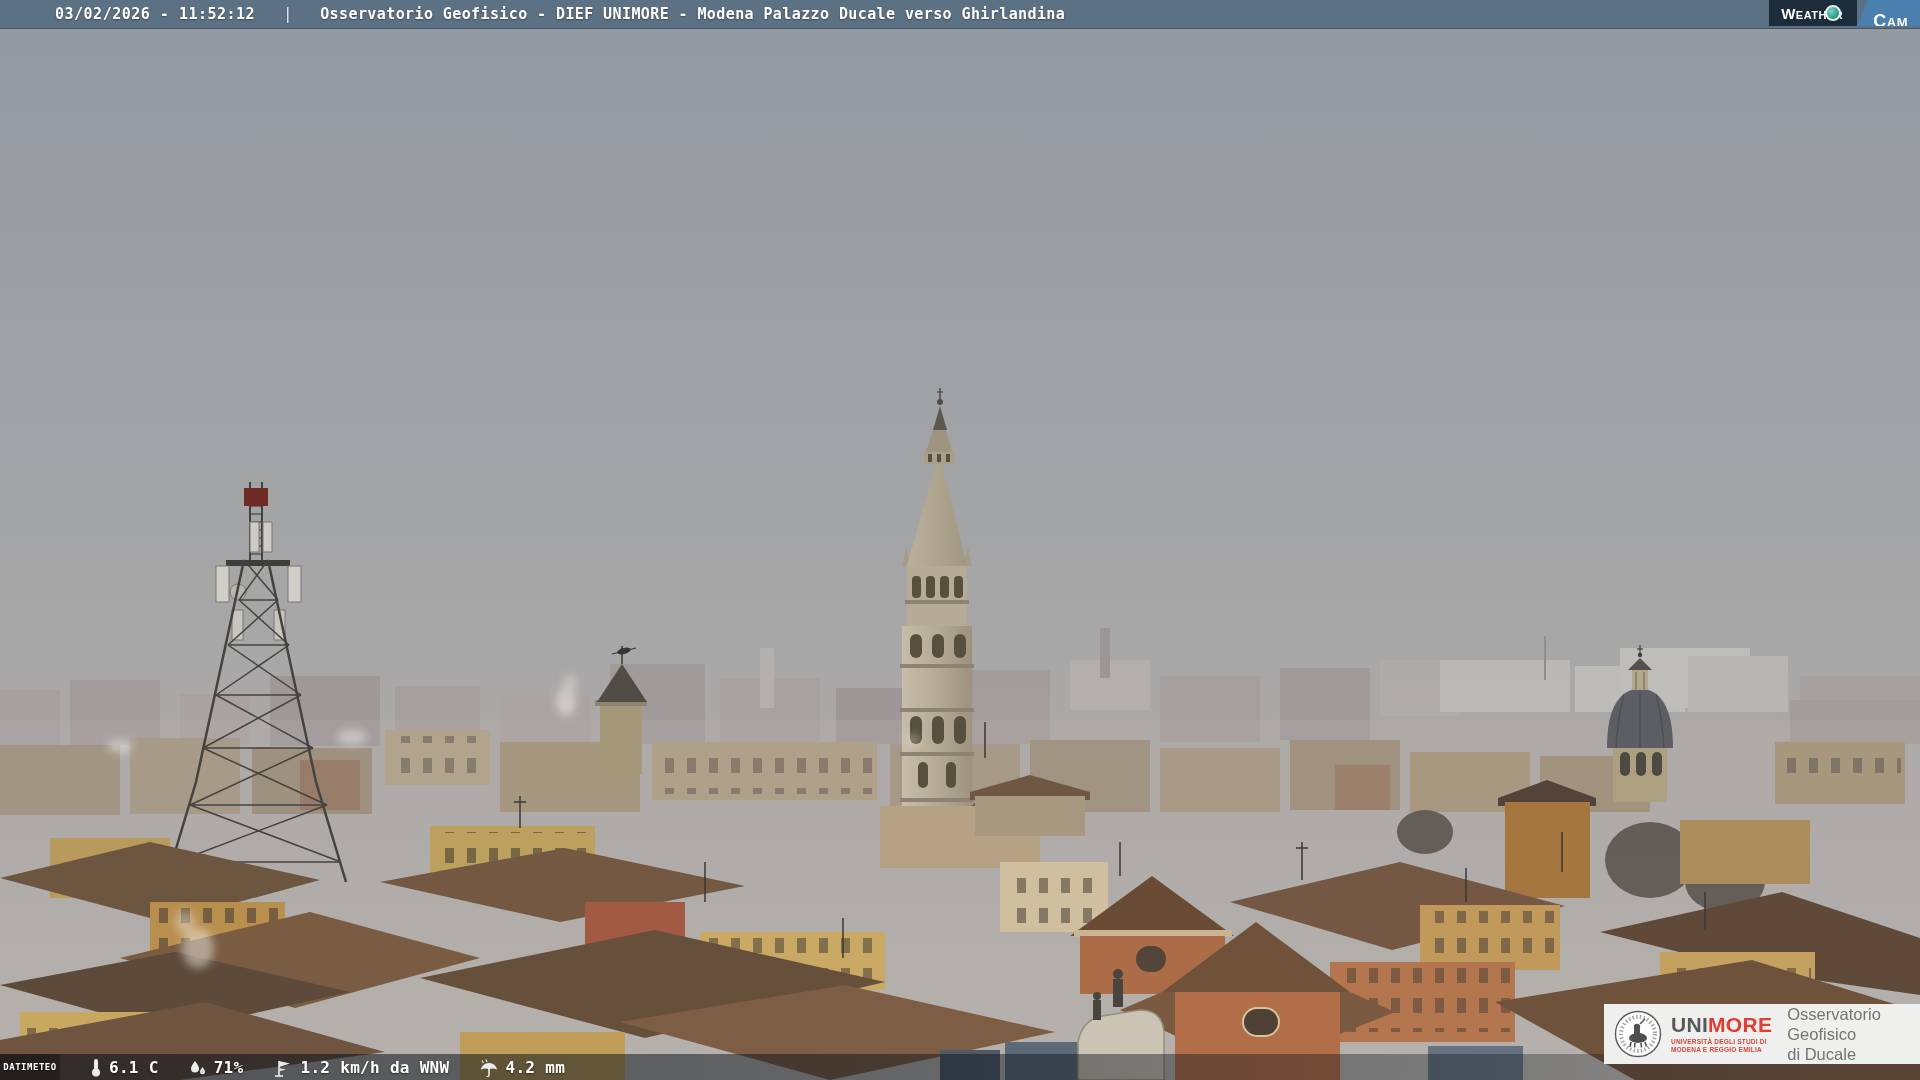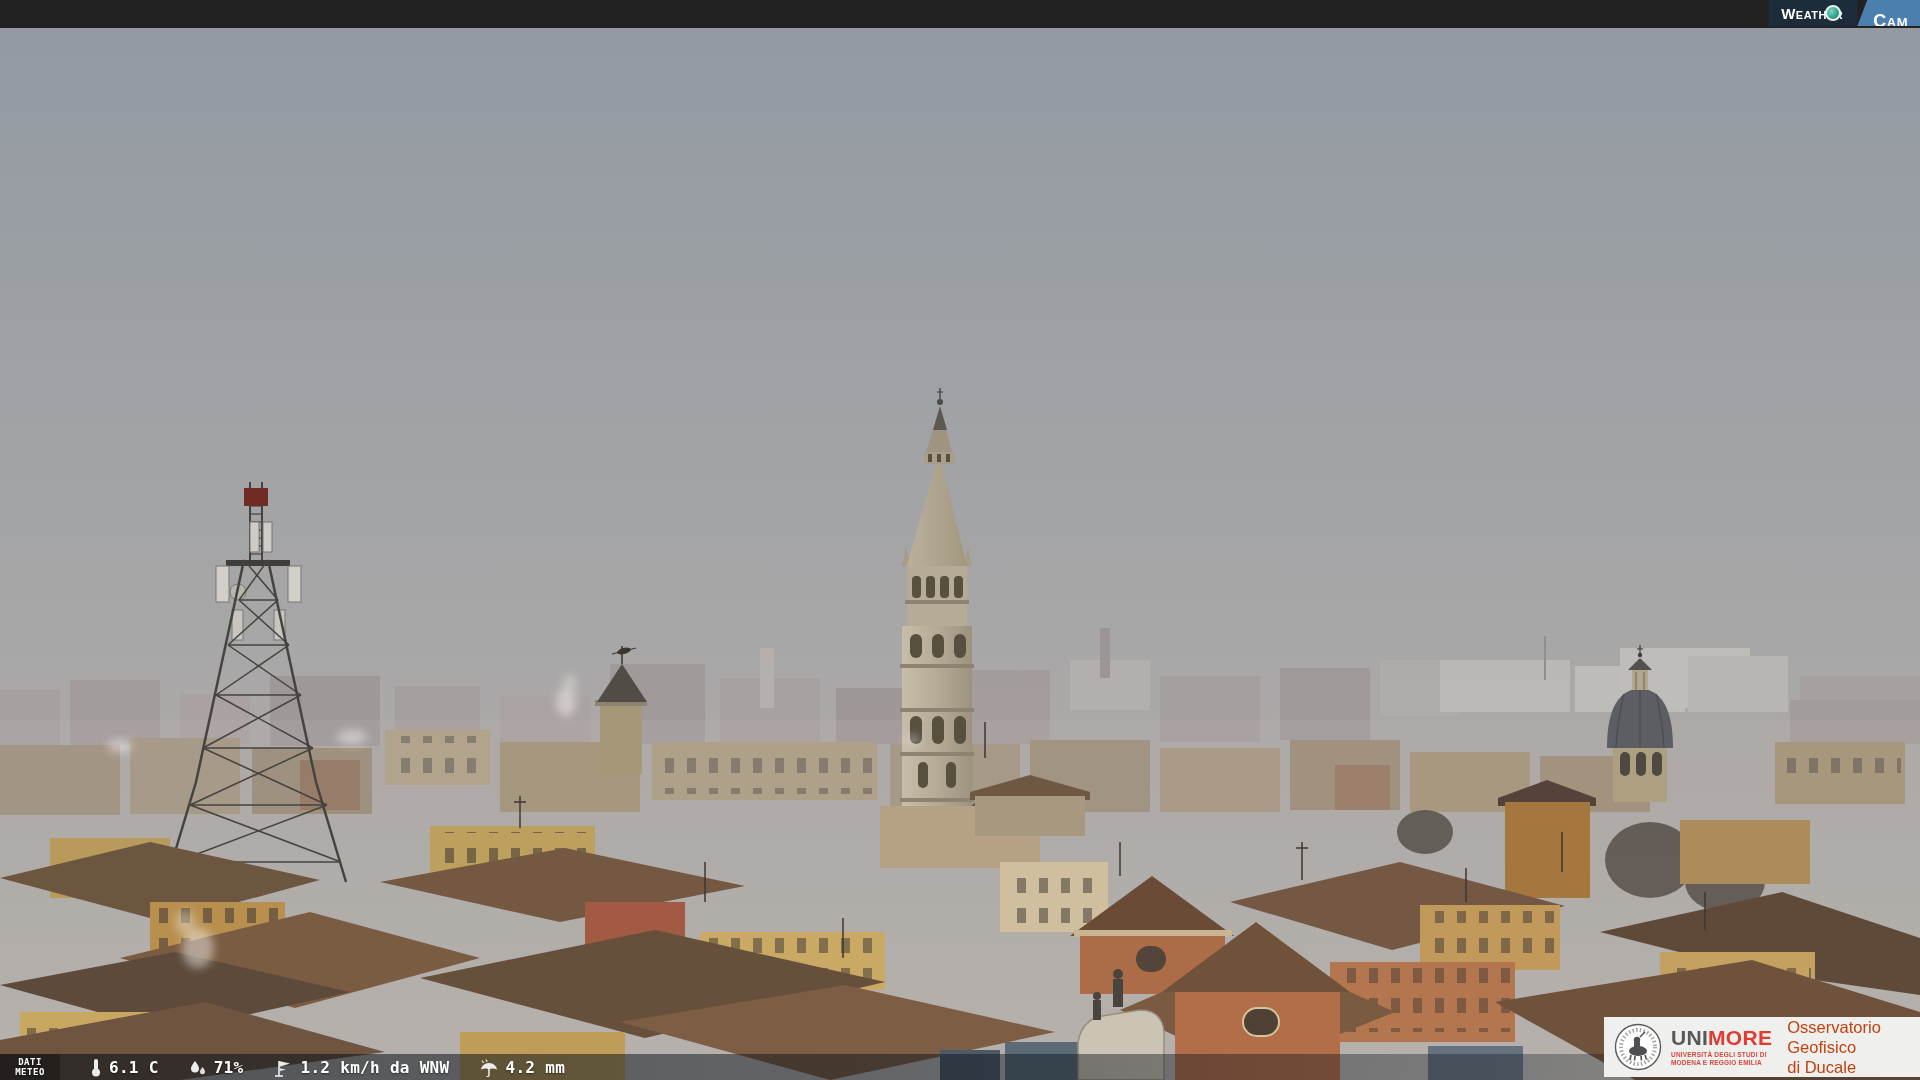--- a/index.html
+++ b/index.html
@@ -26,40 +26,45 @@
           clip-path:polygon(10px 0,100% 0,100% 100%,0 100%);letter-spacing:.5px;}
   
   .photo{position:absolute;top:28px;left:0;width:1920px;height:1052px;}
   .photo svg{display:block;}
   
   .meteobar{position:absolute;left:0;bottom:0;width:1920px;height:26px;z-index:20;
             display:flex;align-items:center;color:#fff;
             background:linear-gradient(to right,rgba(10,18,26,.60),rgba(10,18,26,.45) 55%,rgba(10,18,26,.22));
             font-family:"DejaVu Sans Mono",monospace;font-weight:bold;
             text-shadow:0 1px 2px rgba(0,0,0,.5);}
-  .meteolabel{width:60px;height:26px;background:rgba(0,0,0,.28);display:flex;flex-direction:column;
+  .meteolabel{width:60px;height:26px;background:rgba(0,0,0,.28);display:flex;flex-direction:row;
               align-items:center;justify-content:center;font-size:9px;line-height:10px;letter-spacing:.5px;}
   .readings{display:flex;align-items:center;gap:30px;margin-left:30px;}
   .reading{display:flex;align-items:flex-end;gap:7px;font-size:16px;letter-spacing:.3px;}
   .reading svg{display:block;}
   
-  .brand{position:absolute;right:0;bottom:3px;width:316px;height:60px;background:#efefee;z-index:25;
+  .brand{position:absolute;right:0;bottom:16px;width:316px;height:60px;background:#efefee;z-index:25;
          display:flex;align-items:center;gap:9px;padding-left:10px;box-sizing:border-box;}
   .seal{flex:0 0 auto;}
   .wordmark{display:flex;flex-direction:column;justify-content:center;line-height:1;}
   .wordmark .big{font-size:21px;font-weight:bold;letter-spacing:.3px;}
   .wordmark .big .uni{color:#58585a;} .wordmark .big .more{color:#e23c32;}
   .wordmark .small{margin-top:3px;font-size:6.5px;font-weight:bold;color:#d4483c;line-height:8px;letter-spacing:.2px;}
-  .obs{margin-left:6px;color:#c2410c;font-size:16.5px;line-height:20px;}
+  .obs{margin-left:6px;color:#737373;font-size:16.5px;line-height:20px;}
 </style>
 </head>
 <body>
 
 <div class="stage">
 
+  <div class="topbar">
+    <span class="dt">03/02/2026 - 11:52:12</span>
+    <span class="sep">|</span>
+    <span class="title">Osservatorio Geofisico - DIEF UNIMORE - Modena Palazzo Ducale verso Ghirlandina</span>
+  </div>
   <div class="wc">
     <span class="wc-left">Weather</span>
     <span class="wc-dot"></span>
     <span class="wc-cam">Cam</span>
   </div>
 
   <div class="photo">
   <svg width="1920" height="1052" viewBox="0 28 1920 1052" xmlns="http://www.w3.org/2000/svg">
     <defs>
       <linearGradient id="sky" x1="0" y1="0" x2="0" y2="1">

